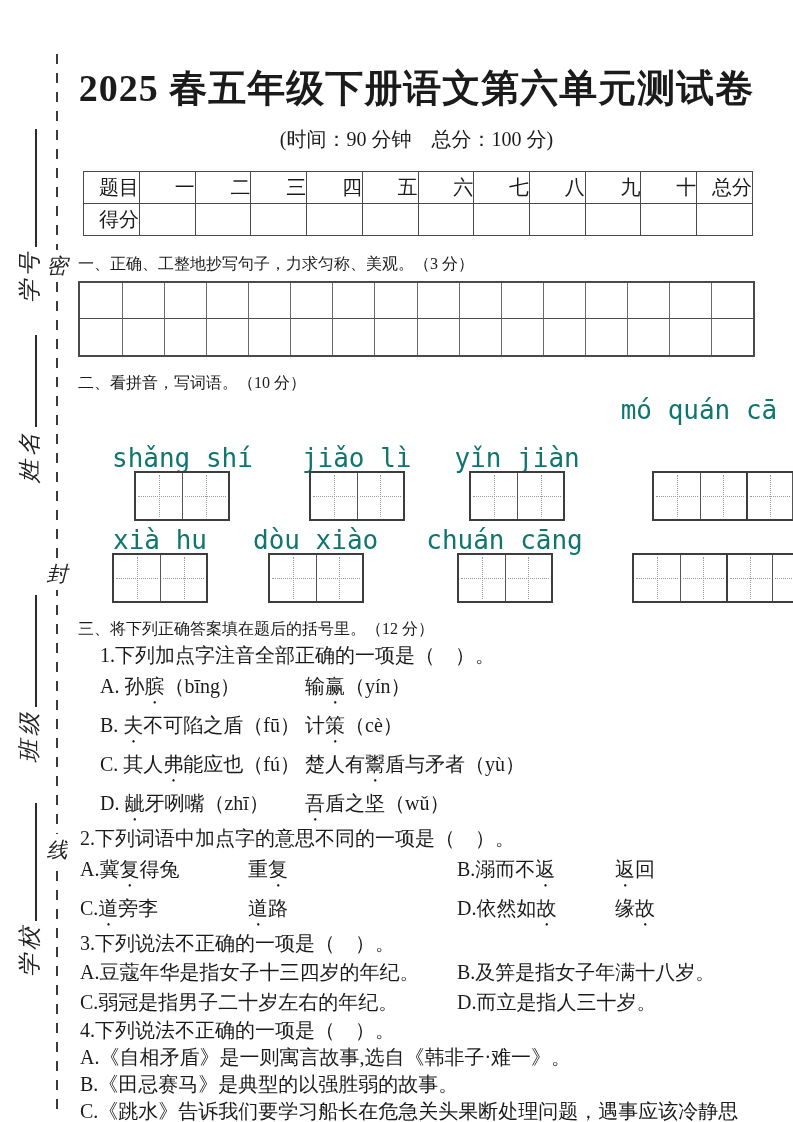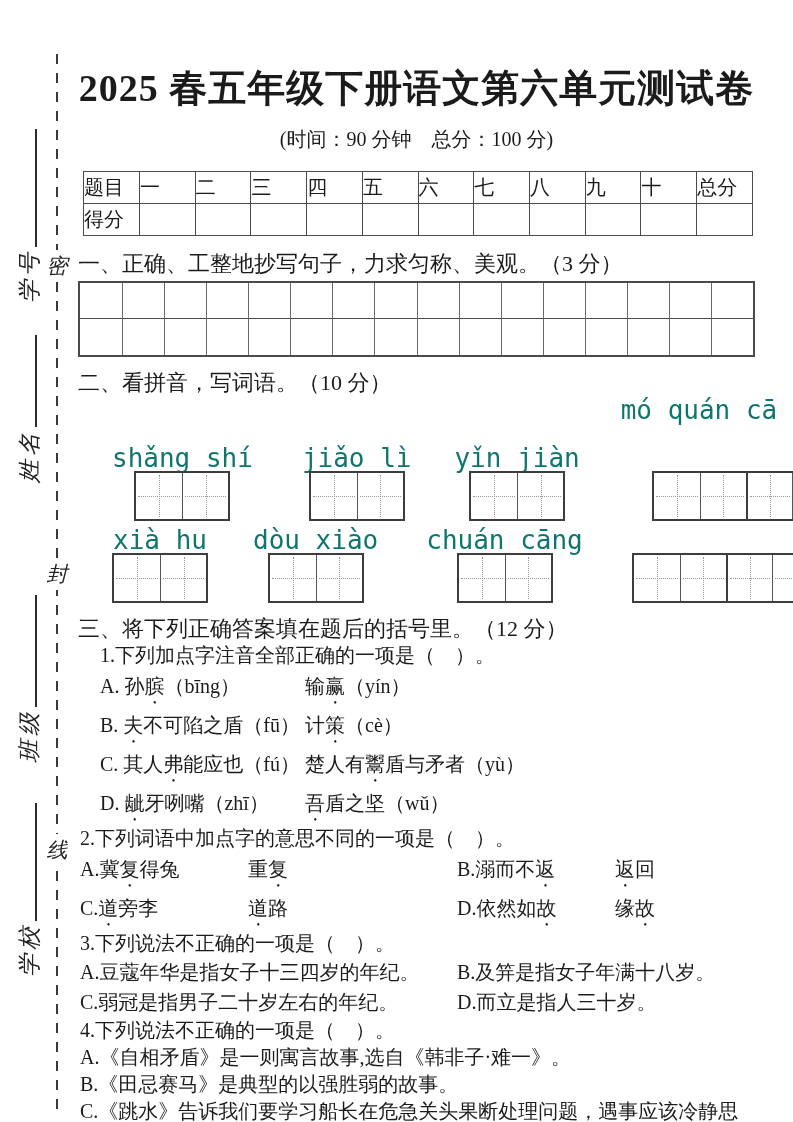--- a/index.html
+++ b/index.html
@@ -11,23 +11,23 @@
   .seal-label{position:absolute;left:14px;transform:rotate(-90deg);transform-origin:0 0;
     white-space:nowrap;font-style:italic;font-size:23px;letter-spacing:4px;color:#222;}
   .sl-line{display:inline-block;height:6px;border-bottom:2px solid #2b2b2b;margin-left:2px;}
   .seal-mark{position:absolute;left:57px;transform:translateX(-50%);background:#fff;
     padding:5px 0;font-size:21px;font-style:italic;color:#222;line-height:22px;}
   
   .content{position:absolute;left:78px;top:15px;width:677px;}
   .title{margin:46px 0 0;text-align:center;font-size:38px;line-height:54px;font-weight:bold;letter-spacing:1px;}
   .subtitle{margin-top:8px;text-align:center;font-size:20px;line-height:32px;}
   .score-table{border-collapse:collapse;margin:16px 0 0 5px;width:670px;table-layout:fixed;}
-  .score-table td{border:1.5px solid #4a4a4a;height:31px;text-align:left;font-size:20px;padding:0;}
+  .score-table td{border:1.5px solid #4a4a4a;height:31px;text-align:right;font-size:20px;padding:0;}
   col.c-first{width:56px;}
-  .sec-heading{margin:14px 0 0;font-size:22px;line-height:27px;}
+  .sec-heading{margin:14px 0 0;font-size:16px;line-height:27px;}
   .copy-sentence{margin:0 0 0 22px;font-size:20px;line-height:27px;}
   .copy-grid{margin-top:4px;display:grid;grid-template-columns:repeat(16,1fr);
     border:2px solid #4a4a4a;box-sizing:border-box;}
   .copy-cell{height:36px;border-left:1px solid #6a6a6a;box-sizing:border-box;}
   .copy-cell.c0{border-left:none;}
   .copy-cell.r0{border-bottom:1.5px solid #4a4a4a;}
   .s2h{margin-top:12px;}
   .py-row{display:flex;align-items:flex-end;margin-top:2px;}
   .py-row.r1{margin-top:7px;}
   .py-group{display:flex;flex-direction:column;align-items:center;}

